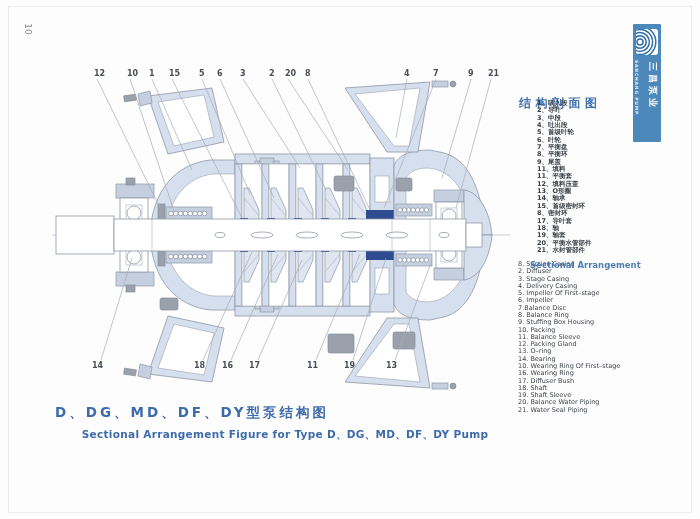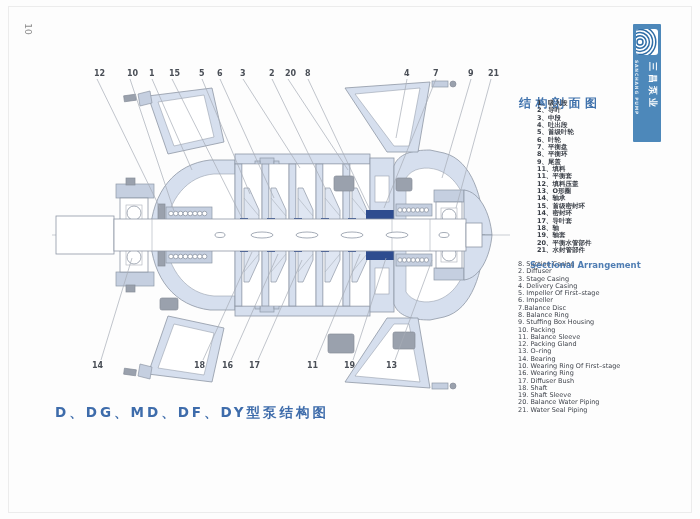--- a/index.html
+++ b/index.html
@@ -94,21 +94,21 @@
       <div class="li">6、叶轮</div>
       <div class="li">7、平衡盘</div>
       <div class="li">8、平衡环</div>
       <div class="li">9、尾盖</div>
       <div class="li">11、填料</div>
       <div class="li">11、平衡套</div>
       <div class="li">12、填料压盖</div>
       <div class="li">13、O形圈</div>
       <div class="li">14、轴承</div>
       <div class="li">15、首级密封环</div>
-      <div class="li">14、密封环</div>
+      <div class="li">8、密封环</div>
       <div class="li">17、导叶套</div>
       <div class="li">18、轴</div>
       <div class="li">19、轴套</div>
       <div class="li">20、平衡水管部件</div>
       <div class="li">21、水封管部件</div>
     </div>
 
   <div class="legend-en-heading">Sectional Arrangement</div>
   <div class="legend-en-list">
       <div class="li">8. Suction Casing</div>
@@ -277,13 +277,14 @@
       <text x="197" y="310" class="callout">17</text>
       <line x1="264" y1="302" x2="308" y2="196" class="leader"></line>
       <text x="255" y="310" class="callout">11</text>
       <line x1="301" y1="302" x2="334" y2="200" class="leader"></line>
       <text x="292" y="310" class="callout">19</text>
       <line x1="343" y1="302" x2="380" y2="202" class="leader"></line>
       <text x="334" y="310" class="callout">13</text>
     </svg>
 
   <div class="title-cn">D、DG、MD、DF、DY型泵结构图</div>
+  <div class="title-en">Sectional Arrangement Figure for Type D、DG、MD、DF、DY Pump</div>
 </div>
 
 </body></html>

